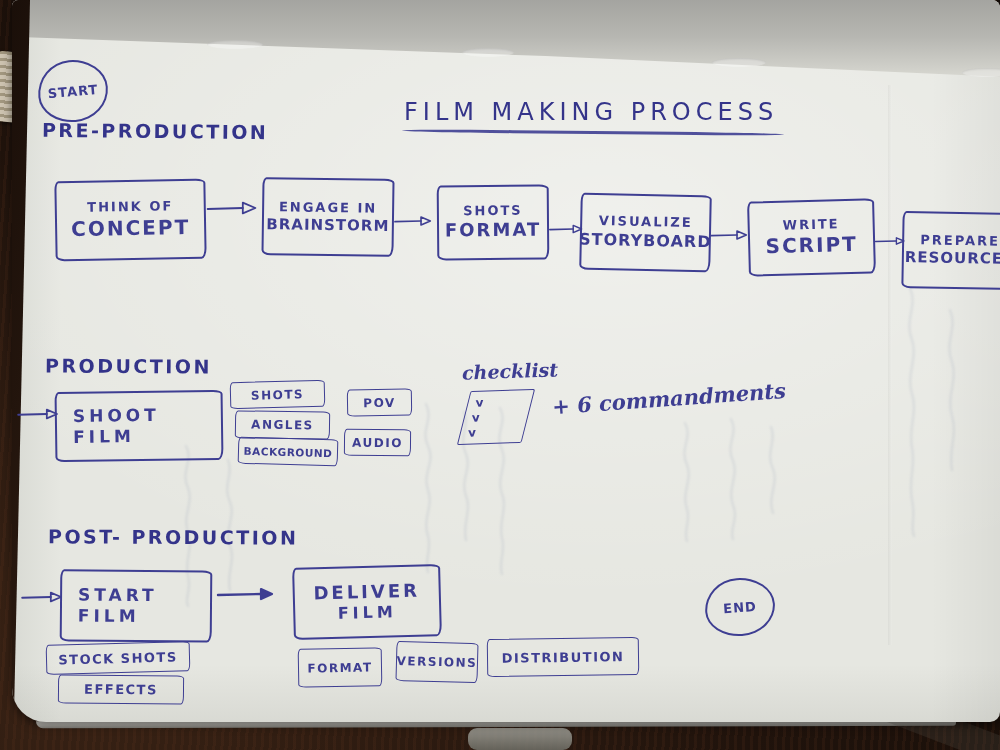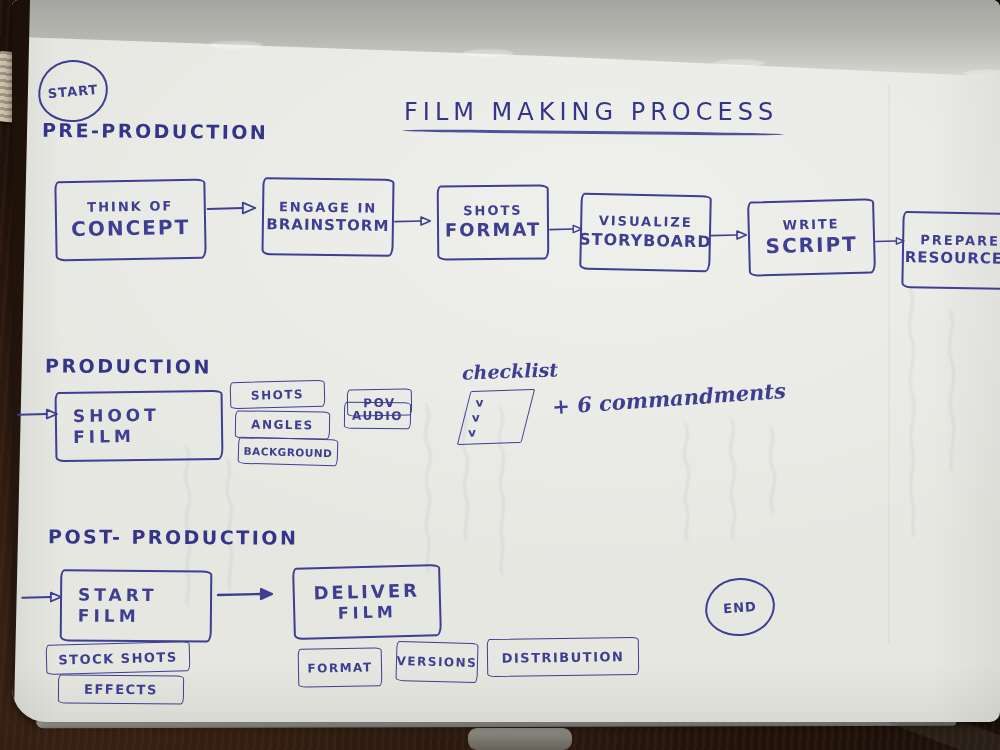--- a/index.html
+++ b/index.html
@@ -221,21 +221,21 @@
   </svg>
   <div class="box big-left" style="left:43px;top:391px;width:148px;height:66px;transform:rotate(-.8deg);">
     <span class="l1">SHOOT</span>
     <span class="l2">FILM</span>
   </div>
 
   <div class="tag" style="left:218px;top:381px;width:93px;height:25px;transform:rotate(-1.5deg);">SHOTS</div>
   <div class="tag" style="left:223px;top:411px;width:93px;height:26px;transform:rotate(.8deg);">ANGLES</div>
   <div class="tag tiny" style="left:226px;top:438px;width:98px;height:25px;transform:rotate(1.5deg);">BACKGROUND</div>
   <div class="tag" style="left:335px;top:389px;width:63px;height:25px;transform:rotate(-1deg);">POV</div>
-  <div class="tag" style="left:332px;top:402px;width:65px;height:25px;transform:rotate(.5deg);">AUDIO</div>
+  <div class="tag" style="left:332px;top:429px;width:65px;height:25px;transform:rotate(.5deg);">AUDIO</div>
 
   <div class="script" style="left:450px;top:360px;font-size:19px;transform:rotate(-2deg);font-weight:bold;">checklist</div>
   <div class="checklist-shape" style="left:452px;top:390px;width:64px;height:54px;">
     <span>v</span>
     <span>v</span>
     <span>v</span>
   </div>
   <div class="script" style="left:540px;top:386px;font-size:21px;transform:rotate(-4deg);font-weight:bold;">+ 6 commandments</div>
 
   <div class="heading" style="left:36px;top:526px;transform:rotate(.3deg);">POST- PRODUCTION</div>

